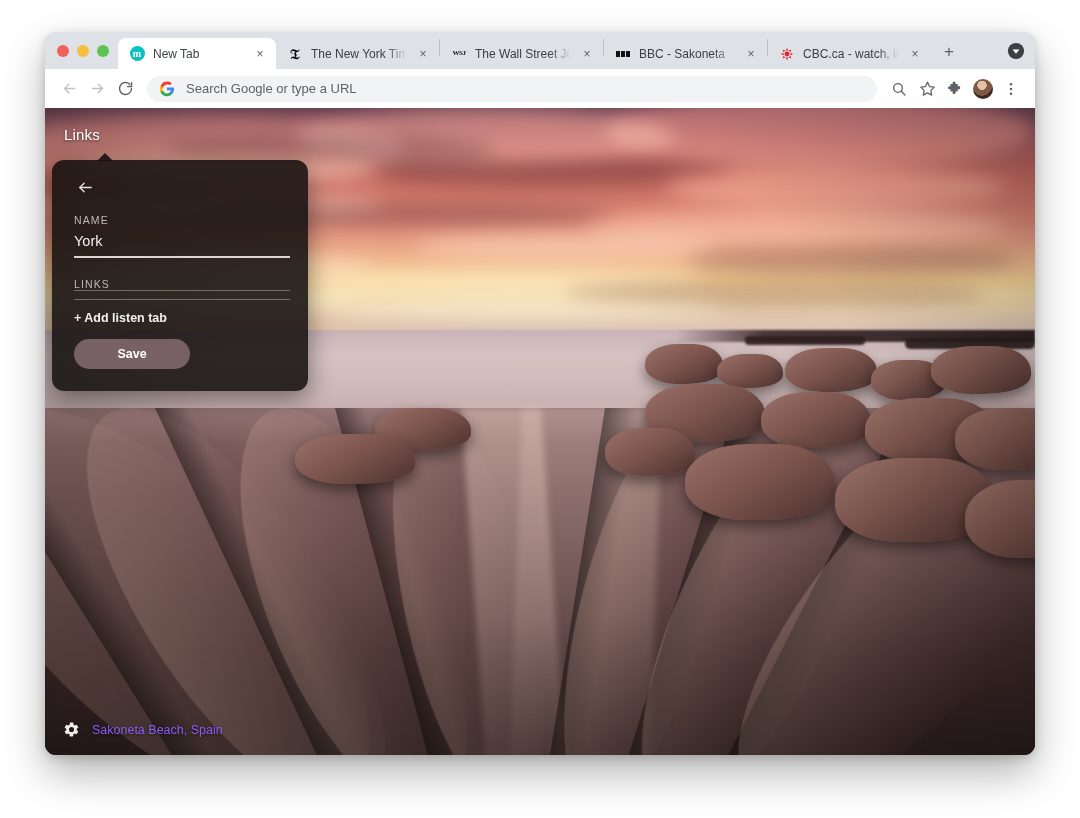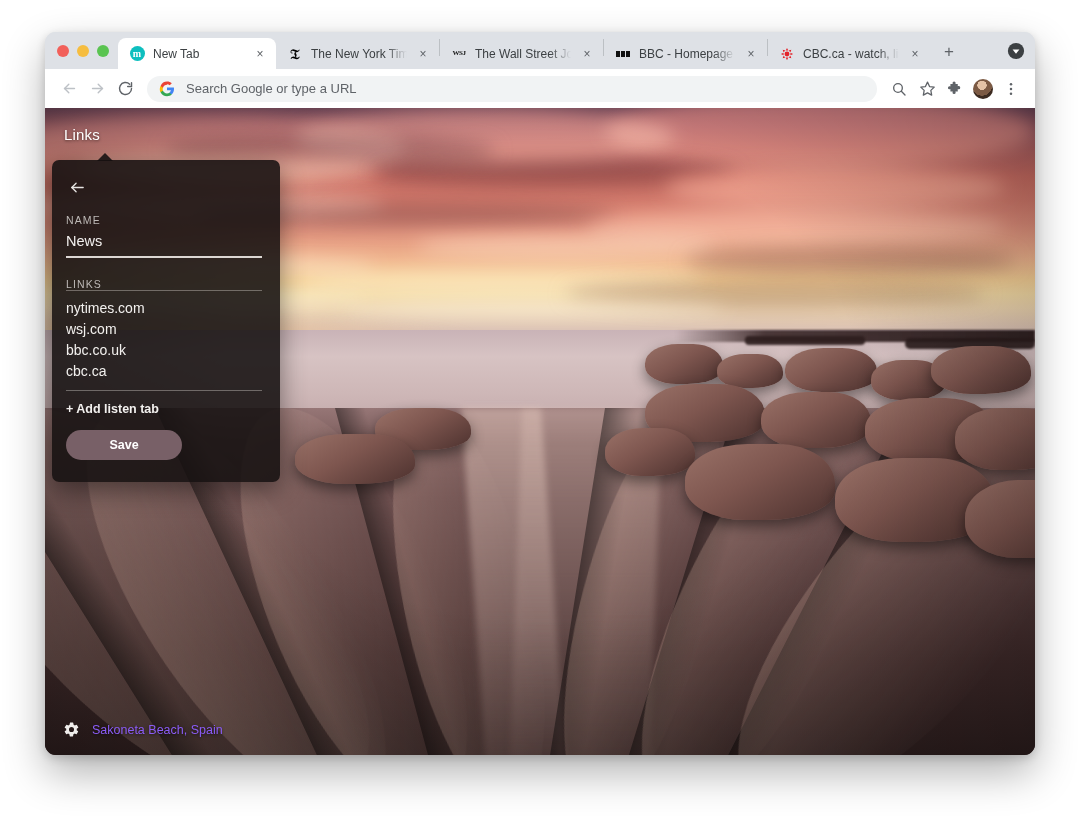--- a/index.html
+++ b/index.html
@@ -255,24 +255,24 @@
   #links-heading {
     position: absolute; left: 19px; top: 18px;
     font-size: 15px; color: #fff;
     text-shadow: 0 1px 3px rgba(0,0,0,.55);
     letter-spacing: .2px;
   }
 
   #edit-panel {
     position: absolute;
     left: 7px; top: 52px;
-    width: 228px;
+    width: 256px;
     background: rgba(20,16,16,0.88);
-    border-radius: 7px;
-    padding: 16px 18px 22px 14px;
+    border-radius: 12px;
+    padding: 16px 18px 22px 22px;
     box-sizing: border-box;
     box-shadow: 0 8px 26px rgba(0,0,0,.45);
   }
   #edit-panel::before {
     content: "";
     position: absolute;
     left: 45px; top: -7px;
     border-left: 8px solid transparent;
     border-right: 8px solid transparent;
     border-bottom: 8px solid rgba(20,16,16,0.88);
@@ -377,21 +377,21 @@
     <div class="tab-sep"></div>
 
     <div class="tab" style="width:163px">
       <span class="favicon">
         <span class="fav-bbc">
             <i></i>
             <i></i>
             <i></i>
           </span>
       </span>
-      <span class="tab-title">BBC - Homepage</span>
+      <span class="tab-title">BBC - Sakoneta</span>
       <span class="tab-close">×</span>
     </div>
 
     <div class="tab-sep"></div>
 
     <div class="tab" style="width:163px">
       <span class="favicon">
         <svg width="14" height="14" viewBox="0 0 24 24" aria-hidden="true">
           <g fill="#e3242b">
             <circle cx="12" cy="12" r="4.2"></circle>
@@ -555,32 +555,26 @@
     <div id="edit-panel">
 
       <div id="panel-back">
         <svg width="17" height="17" viewBox="0 0 24 24" fill="none" stroke="currentColor" stroke-width="1.9" stroke-linecap="round" stroke-linejoin="round" aria-hidden="true">
           <line x1="20" y1="12" x2="4" y2="12"></line>
             <polyline points="10 18 4 12 10 6"></polyline>
         </svg>
       </div>
 
       <div class="panel-label">NAME</div>
-      <div id="name-value">News</div>
+      <div id="name-value">York</div>
       <div class="rule-strong"></div>
 
       <div class="panel-label" id="links-label">LINKS</div>
       <div class="rule-faint"></div>
 
-      <div id="links-list">
-        <div class="link-item">nytimes.com</div>
-        <div class="link-item">wsj.com</div>
-        <div class="link-item">bbc.co.uk</div>
-        <div class="link-item">cbc.ca</div>
-      </div>
 
       <div class="rule-faint" id="links-rule-bottom"></div>
 
       <div id="add-tab">+ Add listen tab</div>
 
       <div id="save-button">Save</div>
     </div>
 
     <div id="attribution">
       <span id="settings-gear">

